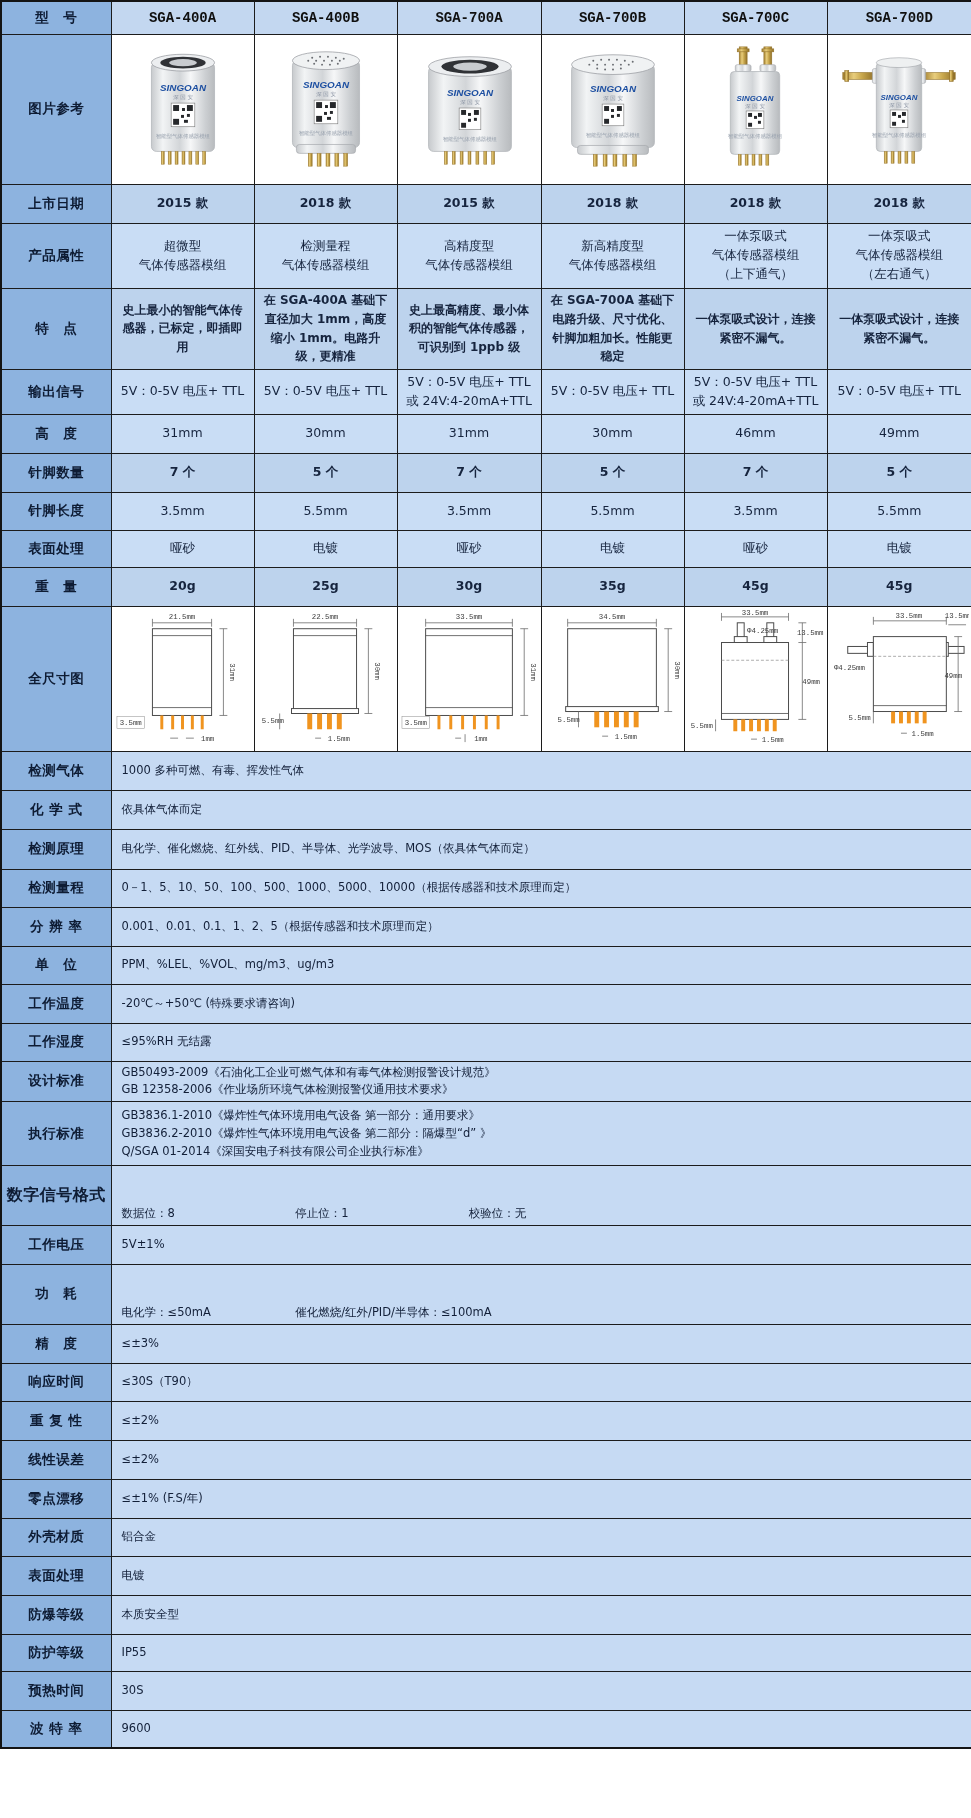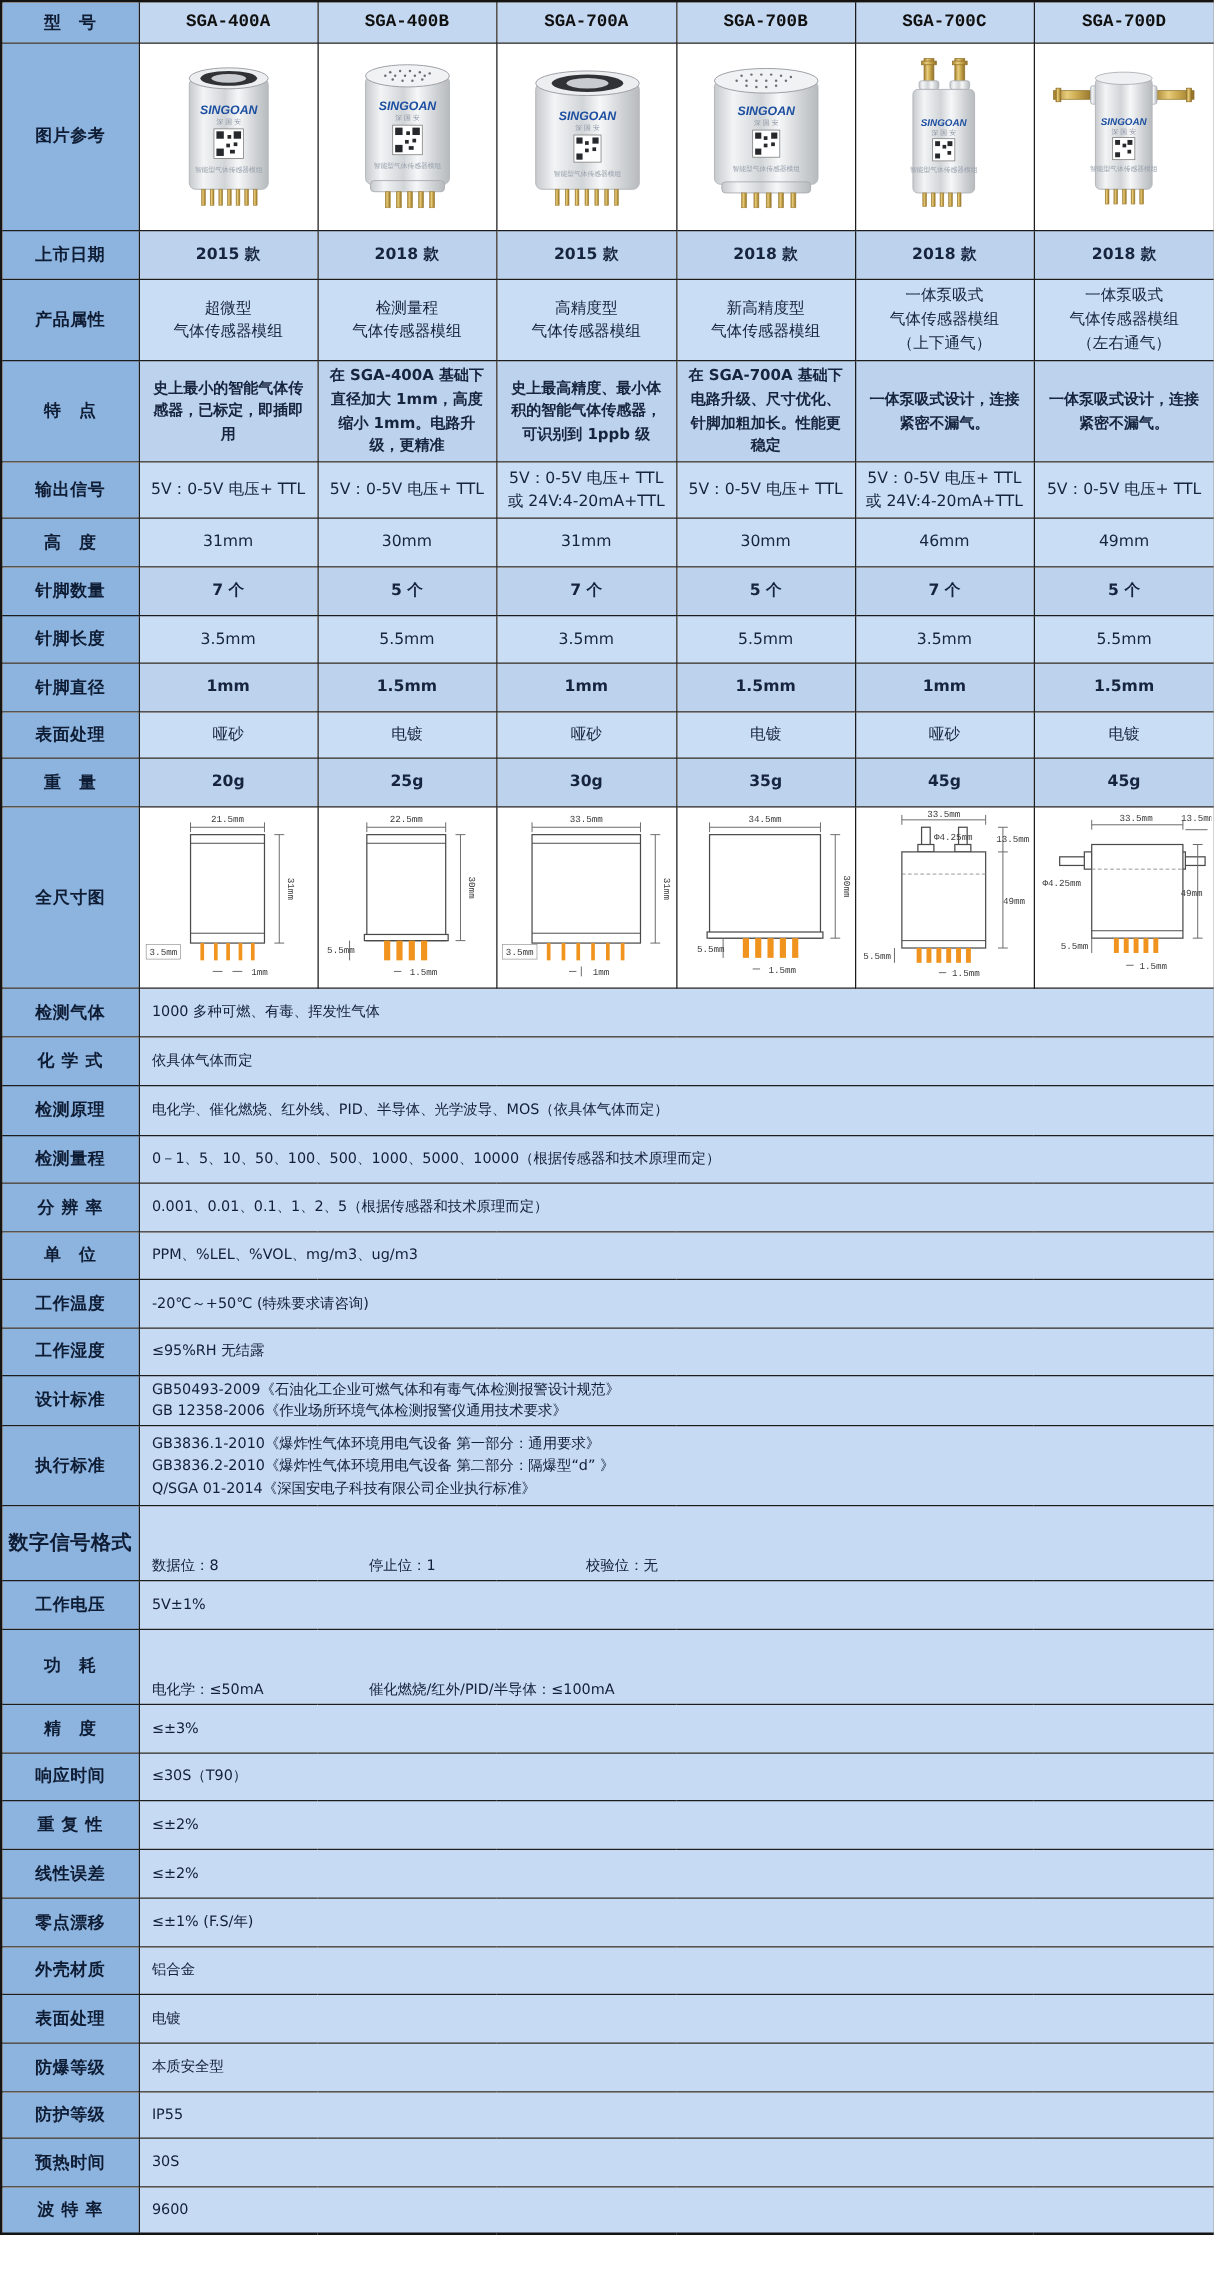--- a/index.html
+++ b/index.html
@@ -385,29 +385,20 @@
 <tr style="height:38px">
   <td class="lbl">针脚长度</td>
   <td class="v vA">3.5mm</td>
   <td class="v vA">5.5mm</td>
   <td class="v vA">3.5mm</td>
   <td class="v vA">5.5mm</td>
   <td class="v vA">3.5mm</td>
   <td class="v vA">5.5mm</td>
 </tr>
 
-<tr style="height:39px">
-  <td class="lbl">针脚直径</td>
-  <td class="v vB">1mm</td>
-  <td class="v vB">1.5mm</td>
-  <td class="v vB">1mm</td>
-  <td class="v vB">1.5mm</td>
-  <td class="v vB">1mm</td>
-  <td class="v vB">1.5mm</td>
-</tr>
 
 <tr style="height:37px">
   <td class="lbl">表面处理</td>
   <td class="v vA">哑砂</td>
   <td class="v vA">电镀</td>
   <td class="v vA">哑砂</td>
   <td class="v vA">电镀</td>
   <td class="v vA">哑砂</td>
   <td class="v vA">电镀</td>
 </tr>

